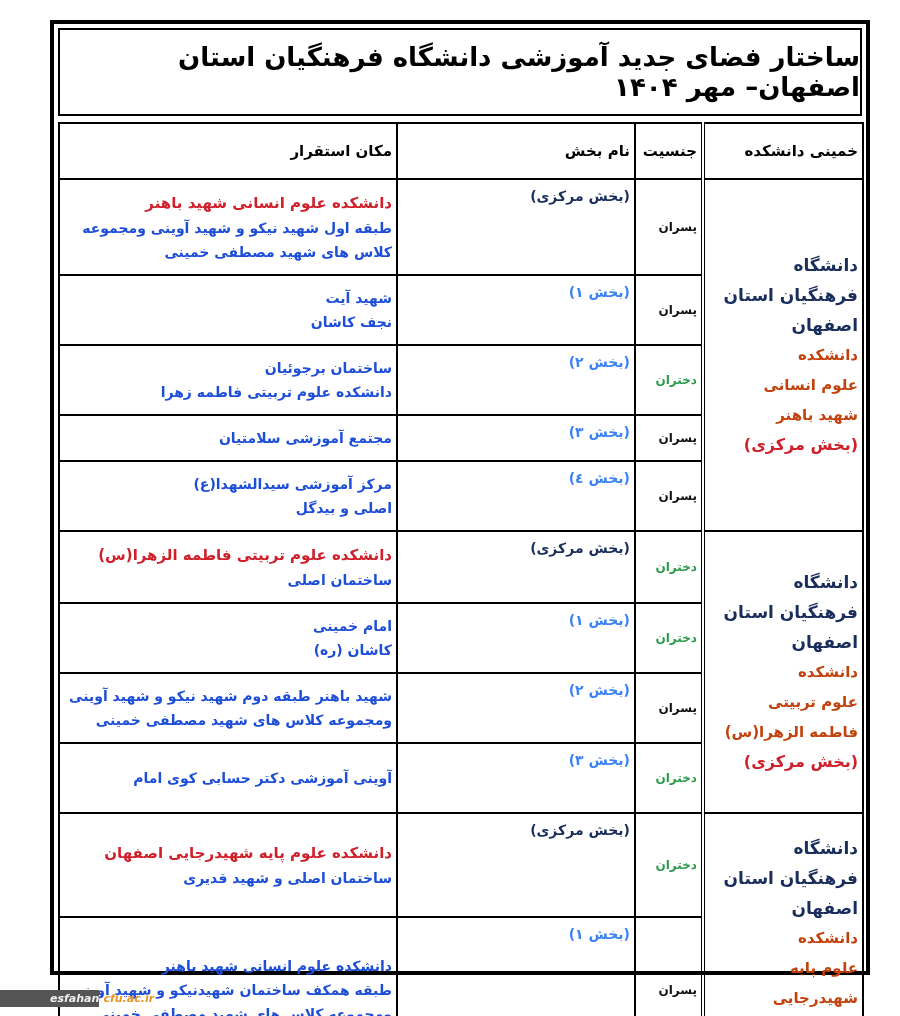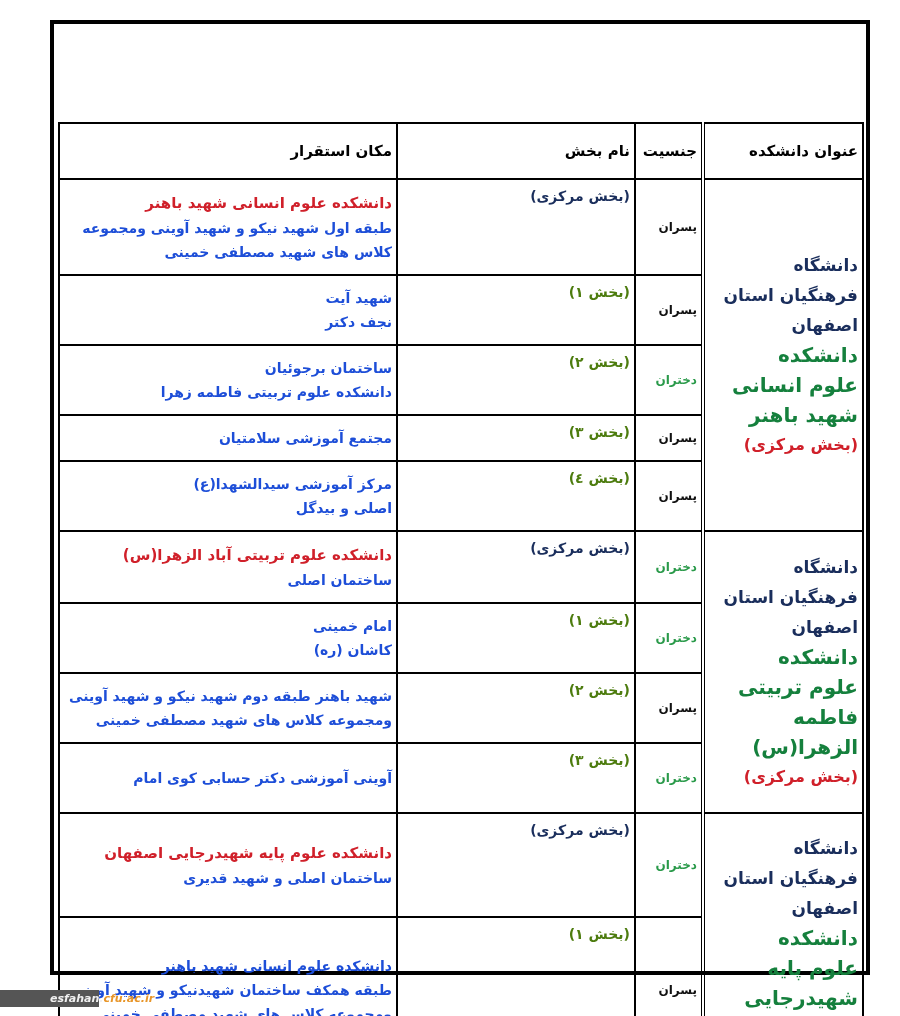--- a/index.html
+++ b/index.html
@@ -14,53 +14,56 @@
   table.grid { position:absolute; left:4px; top:98px; width:806px;
                border-collapse:collapse; direction:rtl; table-layout:fixed; }
   table.grid th, table.grid td { border:2px solid #000; text-align:right;
                vertical-align:middle; padding:10px 4px; }
   table.grid th { height:34px; font-size:15px; font-weight:bold; color:#000; }
   .col-faculty { width:160px; }
   .col-gender { width:68px; }
   .col-section { width:238px; }
   .faculty-cell { border-left:4px double #000 !important; border-right:2px solid #000; }
   .faculty-uni { color:#1a2e5c; font-weight:bold; font-size:17px; line-height:30px; }
-  .faculty-name { color:#15803d; font-weight:bold; font-size:20px; line-height:30px; }
+  .faculty-name { color:#c2410c; font-weight:bold; font-size:15px; line-height:30px; }
   .faculty-tag { color:#d0202a; font-weight:bold; font-size:16px; line-height:30px; }
   .gender { font-weight:bold; font-size:12px; }
   .g-boys { color:#111; }
   .g-girls { color:#2a9a4a; }
   .section { font-size:14px; font-weight:bold; }
   .sec-central { color:#1a2e5c; }
-  .sec-num { color:#4d7c0f; }
+  .sec-num { color:#3b82f6; }
   .loc-main { color:#d0202a; font-weight:bold; font-size:15px; line-height:26px; }
   .loc-line { color:#1d4ed8; font-weight:bold; font-size:14px; line-height:24px; }
   .group-end td { border-bottom:4px solid #000; }
   .align-top { vertical-align:top !important; padding-top:8px !important; }
   .watermark { position:absolute; left:0; top:990px; width:99px; height:17px;
                background:#555; font-size:11px; font-weight:bold; font-style:italic;
                line-height:17px; padding-left:4px; box-sizing:border-box; }
   .wm-a { color:#f0f0f0;margin-left:46px; }
   .wm-b { color:#e8962a; }
 </style>
 </head>
 <body>
 
 <div class="frame">
+  <div class="title-box">
+    <div class="title">ساختار فضای جدید آموزشی دانشگاه فرهنگیان استان اصفهان– مهر ۱۴۰۴</div>
+  </div>
 
   <table class="grid">
     <colgroup>
       <col class="col-faculty">
         <col class="col-gender">
         <col class="col-section">
         <col>
     </colgroup>
     <thead>
       <tr>
-        <th class="faculty-cell">عنوان دانشکده</th>
+        <th class="faculty-cell">خمینی دانشکده</th>
         <th>جنسیت</th>
         <th>نام بخش</th>
         <th>مکان استقرار</th>
       </tr>
     </thead>
     <tbody id="tbody">
         <tr style="height: 94px;">
           <td class="faculty-cell" rowspan="5">
             <div class="faculty-uni">دانشگاه</div>
             <div class="faculty-uni">فرهنگیان استان</div>
@@ -76,21 +79,21 @@
             <div class="loc-main">دانشکده علوم انسانی شهید باهنر</div>
             <div class="loc-line">طبقه اول شهید نیکو و شهید آوینی  ومجموعه</div>
             <div class="loc-line">کلاس های شهید مصطفی خمینی</div>
           </td>
         </tr>
         <tr style="height: 58px;">
           <td class="gender g-boys">پسران</td>
           <td class="section sec-num align-top">(بخش ۱)</td>
           <td>
             <div class="loc-line">شهید آیت</div>
-            <div class="loc-line">نجف دکتر</div>
+            <div class="loc-line">نجف کاشان</div>
           </td>
         </tr>
         <tr style="height: 56px;">
           <td class="gender g-girls">دختران</td>
           <td class="section sec-num align-top">(بخش ۲)</td>
           <td>
             <div class="loc-line">ساختمان برجوئیان</div>
             <div class="loc-line">دانشکده علوم تربیتی فاطمه زهرا</div>
           </td>
         </tr>
@@ -115,21 +118,21 @@
             <div class="faculty-uni">فرهنگیان استان</div>
             <div class="faculty-uni">اصفهان</div>
             <div class="faculty-name">دانشکده</div>
             <div class="faculty-name">علوم تربیتی</div>
             <div class="faculty-name">فاطمه الزهرا(س)</div>
             <div class="faculty-tag">(بخش مرکزی)</div>
           </td>
           <td class="gender g-girls">دختران</td>
           <td class="section sec-central align-top">(بخش مرکزی)</td>
           <td>
-            <div class="loc-main">دانشکده علوم تربیتی آباد الزهرا(س)</div>
+            <div class="loc-main">دانشکده علوم تربیتی فاطمه الزهرا(س)</div>
             <div class="loc-line">ساختمان اصلی</div>
           </td>
         </tr>
         <tr style="height: 60px;">
           <td class="gender g-girls">دختران</td>
           <td class="section sec-num align-top">(بخش ۱)</td>
           <td>
             <div class="loc-line">امام خمینی</div>
             <div class="loc-line">کاشان (ره)</div>
           </td>

